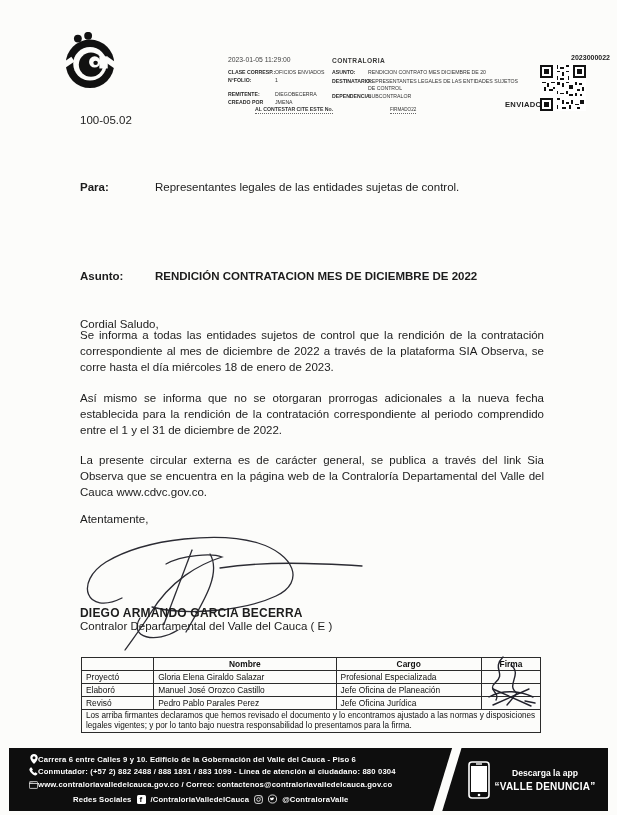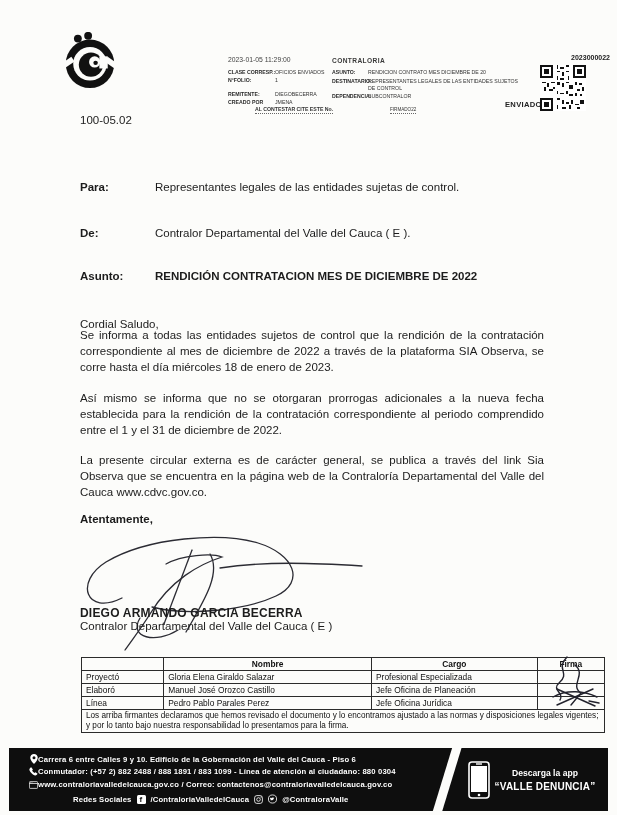--- a/index.html
+++ b/index.html
@@ -34,27 +34,27 @@
   .st-qr { position:absolute; left:312px; top:11px; width:46px; height:46px; }
   
   .doc-code { position:absolute; left:80px; top:114px; font-size:11.5px; }
   .meta { position:absolute; left:80px; width:470px; display:flex;margin-top:24px; }
   .meta .mlabel { width:75px; font-weight:bold; font-size:11.5px; flex:0 0 auto; }
   .meta .mvalue { font-size:11.5px; }
   .meta.asunto .mvalue { font-weight:bold; }
   .saludo { position:absolute; left:80px; top:288px; font-size:11.5px;margin-top:30px; }
   .para { position:absolute; left:80px; width:464px; font-size:11.5px; line-height:16px;
           text-align:justify; }
-  .closing { position:absolute; left:80px; top:513px; font-size:11.5px;font-weight:bold; }
+  .closing { position:absolute; left:80px; top:513px; font-size:11.5px; }
   .sig-svg { position:absolute; left:70px; top:532px; }
   .sig-svg path { fill:none; stroke:#2b2b33; stroke-width:1.3; stroke-linecap:round; }
   .signer-name { position:absolute; left:80px; top:606px; font-size:12px; font-weight:bold; letter-spacing:0.2px; }
   .signer-title { position:absolute; left:80px; top:620px; font-size:11.5px; }
   
-  .tbl-wrap { position:absolute; left:81px; top:657px; width:524px; }
+  .tbl-wrap { position:absolute; left:81px; top:657px; width:460px; }
   table.approval { width:100%; border-collapse:collapse; font-size:8.4px; color:#111; }
   table.approval th, table.approval td { border:1px solid #2b2b2b; padding:1px 4px; height:12px; }
   table.approval th { font-weight:bold; text-align:center; }
   td.role { width:72px; }
   td.nombre, th.nombre { width:182px; }
   td.cargo, th.cargo { width:145px; }
   td.firma, th.firma { width:59px; }
   td.note { font-size:8.2px; line-height:10px; padding:2px 4px; }
   .tblsig-svg { position:absolute; right:2px; top:-4px; }
   .tblsig-svg path { fill:none; stroke:#22222c; stroke-width:1.4; stroke-linecap:round; }
@@ -182,24 +182,20 @@
       </g>
     </svg>
   </div>
 
   <div class="doc-code">100-05.02</div>
 
   <div class="meta" style="top:157px">
     <span class="mlabel">Para:</span>
     <span class="mvalue">Representantes legales de las entidades sujetas de control.</span>
   </div>
-  <div class="meta" style="top:203px">
-    <span class="mlabel">De:</span>
-    <span class="mvalue">Contralor Departamental del Valle del Cauca ( E ).</span>
-  </div>
   <div class="meta asunto" style="top:246px">
     <span class="mlabel">Asunto:</span>
     <span class="mvalue">RENDICIÓN CONTRATACION MES DE DICIEMBRE DE 2022</span>
   </div>
 
   <div class="saludo">Cordial Saludo,</div>
 
   <p class="para" style="top:327px">Se informa a todas las entidades sujetos de control que la rendición de la contratación correspondiente al mes de diciembre de 2022 a través de la plataforma SIA Observa, se corre hasta el día miércoles 18 de enero de 2023.</p>
   <p class="para" style="top:390px">Así mismo se informa que no se otorgaran prorrogas adicionales a la nueva fecha establecida para la rendición de la contratación correspondiente al periodo comprendido entre el 1 y el 31 de diciembre de 2022.</p>
   <p class="para" style="top:452px">La presente circular externa es de carácter general, se publica a través del link Sia Observa que se encuentra en la página web de la Contraloría Departamental del Valle del Cauca www.cdvc.gov.co.</p>
@@ -233,21 +229,21 @@
         <td class="cargo">Profesional Especializada</td>
         <td class="firma"></td>
       </tr>
       <tr>
         <td class="role">Elaboró</td>
         <td class="nombre">Manuel José Orozco Castillo</td>
         <td class="cargo">Jefe Oficina de Planeación</td>
         <td class="firma"></td>
       </tr>
       <tr>
-        <td class="role">Línea</td>
+        <td class="role">Revisó</td>
         <td class="nombre">Pedro Pablo Parales Perez</td>
         <td class="cargo">Jefe Oficina Jurídica</td>
         <td class="firma"></td>
       </tr>
       <tr>
         <td class="note" colspan="4">Los arriba firmantes declaramos que hemos revisado el documento y lo encontramos ajustado a las normas y disposiciones legales vigentes; y por lo tanto bajo nuestra responsabilidad lo presentamos para la firma.</td>
       </tr>
     </tbody>
       </table>
     <svg class="tblsig-svg" width="58" height="64" viewBox="0 0 58 64">

